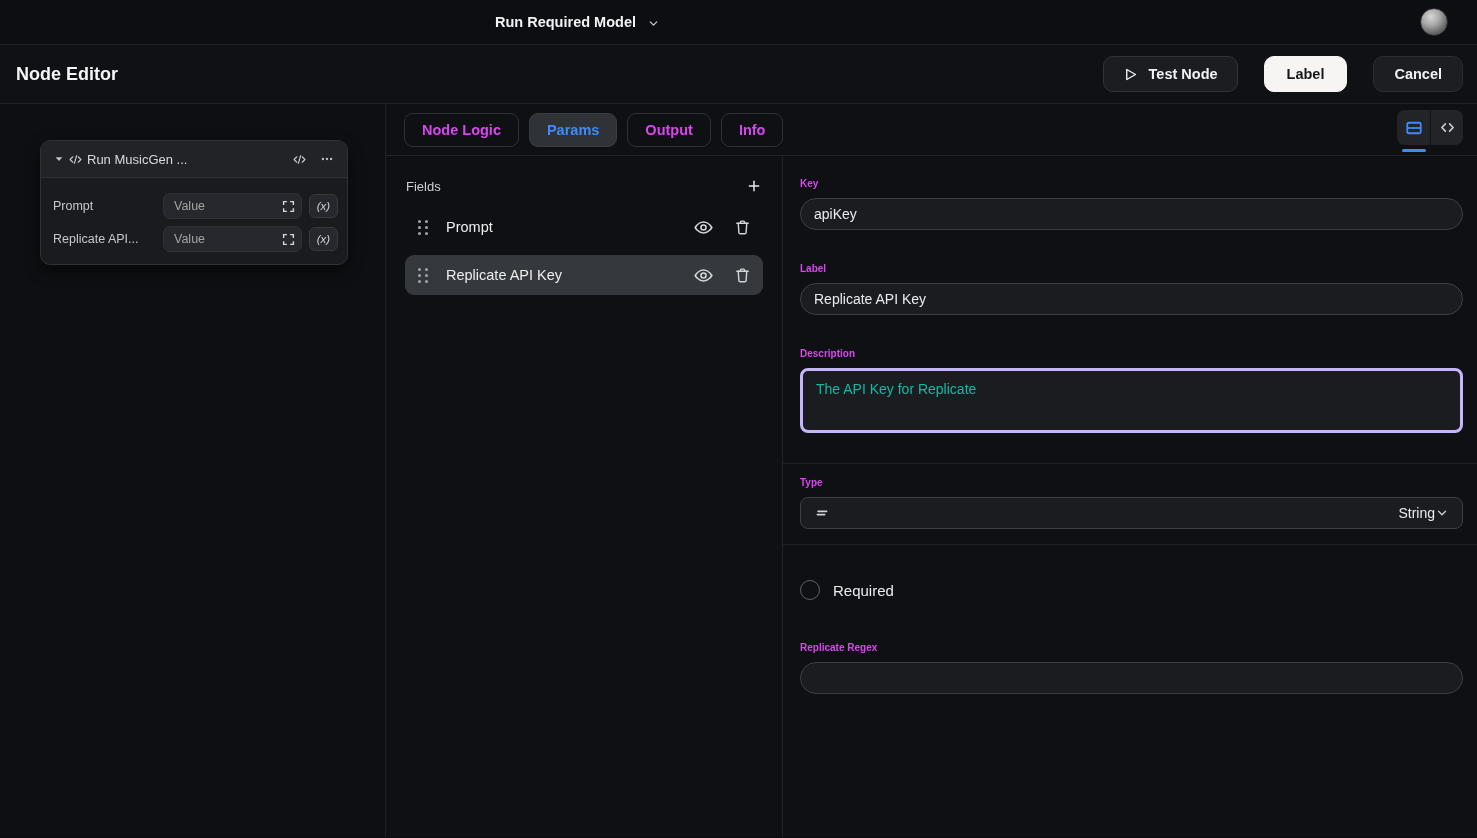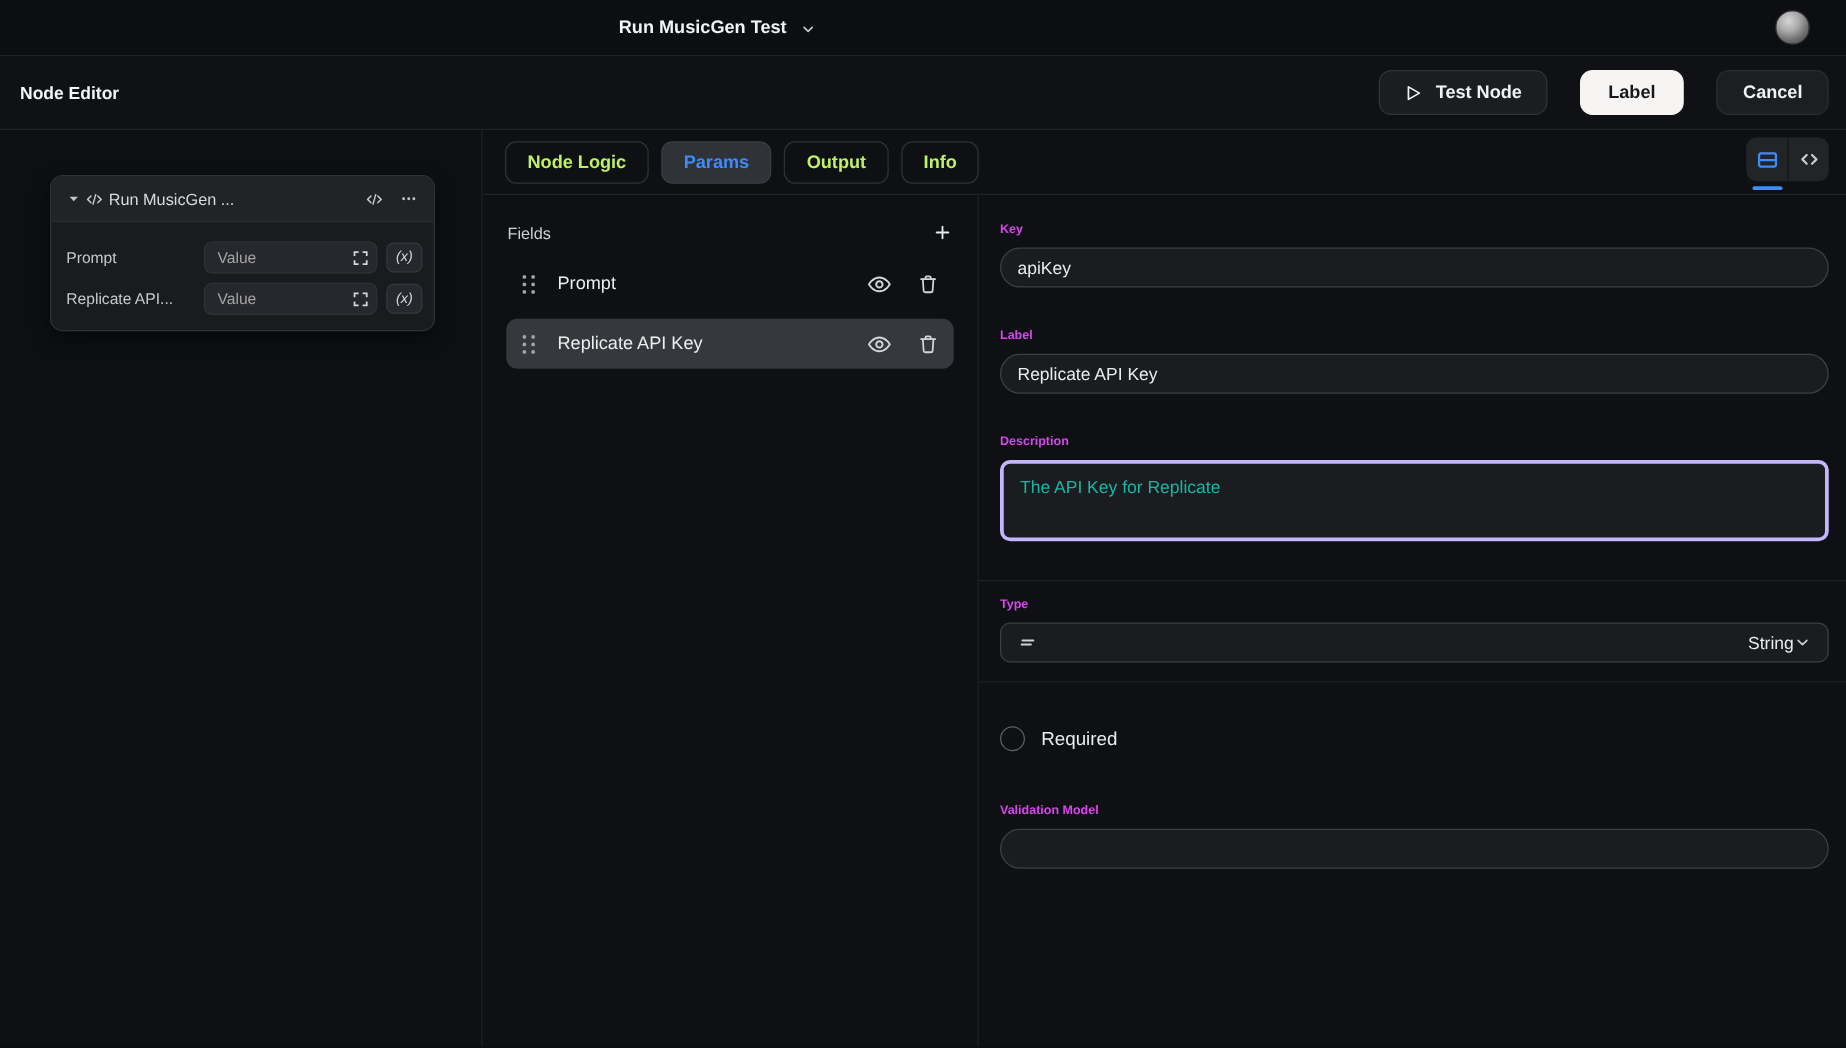--- a/index.html
+++ b/index.html
@@ -29,21 +29,21 @@
     border-radius:50%;
     background: radial-gradient(circle at 38% 30%, #d6d6d6 0%, #a9a9a9 35%, #6d6d6d 65%, #3c3c3c 100%);
     border:1px solid #2a2c2f;
   }
 
   
   .editor-header {
     height:59px; background:#101114; border-bottom:1px solid #1f2226;
     display:flex; align-items:center; padding:0 14px 0 16px;
   }
-  .editor-title { font-size:14px; font-weight:700; color:#f4f5f6; }
+  .editor-title { font-size:18px; font-weight:700; color:#f4f5f6; }
   .header-actions { margin-left:auto; display:flex; align-items:center; gap:26px; }
   .btn {
     height:36px; border-radius:10px; font-size:14.5px; font-weight:600;
     display:flex; align-items:center; justify-content:center; cursor:pointer;
     font-family:"Liberation Sans", sans-serif;
   }
   .btn-dark {
     background:#1b1d21; border:1px solid #313439; color:#f0f2f4;
     padding:0 19px; gap:11px;
   }
@@ -92,21 +92,21 @@
 
   
   .workspace { flex:1; display:flex; flex-direction:column; background:#0f1013; }
   .tabs-row {
     height:52px; border-bottom:1px solid #1f2226; flex:none;
     display:flex; align-items:center; padding:0 14px 0 18px;
   }
   .tab {
     height:34px; padding:0 17px; margin-right:10px;
     border:1px solid #2e3136; border-radius:9px; background:transparent;
-    color:#bef264; font-size:14.5px; font-weight:600;
+    color:#d946ef; font-size:14.5px; font-weight:600;
     display:flex; align-items:center; cursor:pointer;
     font-family:"Liberation Sans", sans-serif;
   }
   .tab.active { background:#2f3237; border-color:#3a3d42; color:#3f8cf7; }
   .view-toggle {
     margin-left:auto; height:35px; background:#222428; border-radius:8px;
     display:flex; position:relative; margin-top:-4px;
   }
   .view-cell { width:33px; display:flex; align-items:center; justify-content:center; cursor:pointer; color:#c9cbce; }
   .view-cell.active { color:#3f8cf7; }
@@ -172,21 +172,21 @@
     border:1.5px solid #5d6066; background:transparent; cursor:pointer; flex:none;
   }
   .required-label { font-size:15px; color:#eaecee; }
   .validation-group { margin-top:42px; }
 </style>
 </head>
 <body>
 
 <div class="topbar">
   <div class="topbar-title">
-    <span>Run MusicGen Test</span>
+    <span>Run Required Model</span>
     <span class="chev">
       <svg width="13" height="13" viewBox="0 0 24 24" fill="none" stroke="currentColor" stroke-width="2.4" stroke-linecap="round" stroke-linejoin="round">
           <polyline points="6 9 12 15 18 9"></polyline>
         </svg>
     </span>
   </div>
   <div class="avatar"></div>
 </div>
 
 <div class="editor-header">
@@ -415,21 +415,21 @@
         </div>
 
         <div class="hr2"></div>
 
         <div class="required-row">
           <span class="radio"></span>
           <span class="required-label">Required</span>
         </div>
 
         <div class="validation-group">
-          <label class="form-label">Validation Model</label>
+          <label class="form-label">Replicate Regex</label>
           <input class="text-input" type="text" value="" style="">
         </div>
 
       </div>
     </div>
 
   </div>
 </div>
 
 </body></html>

